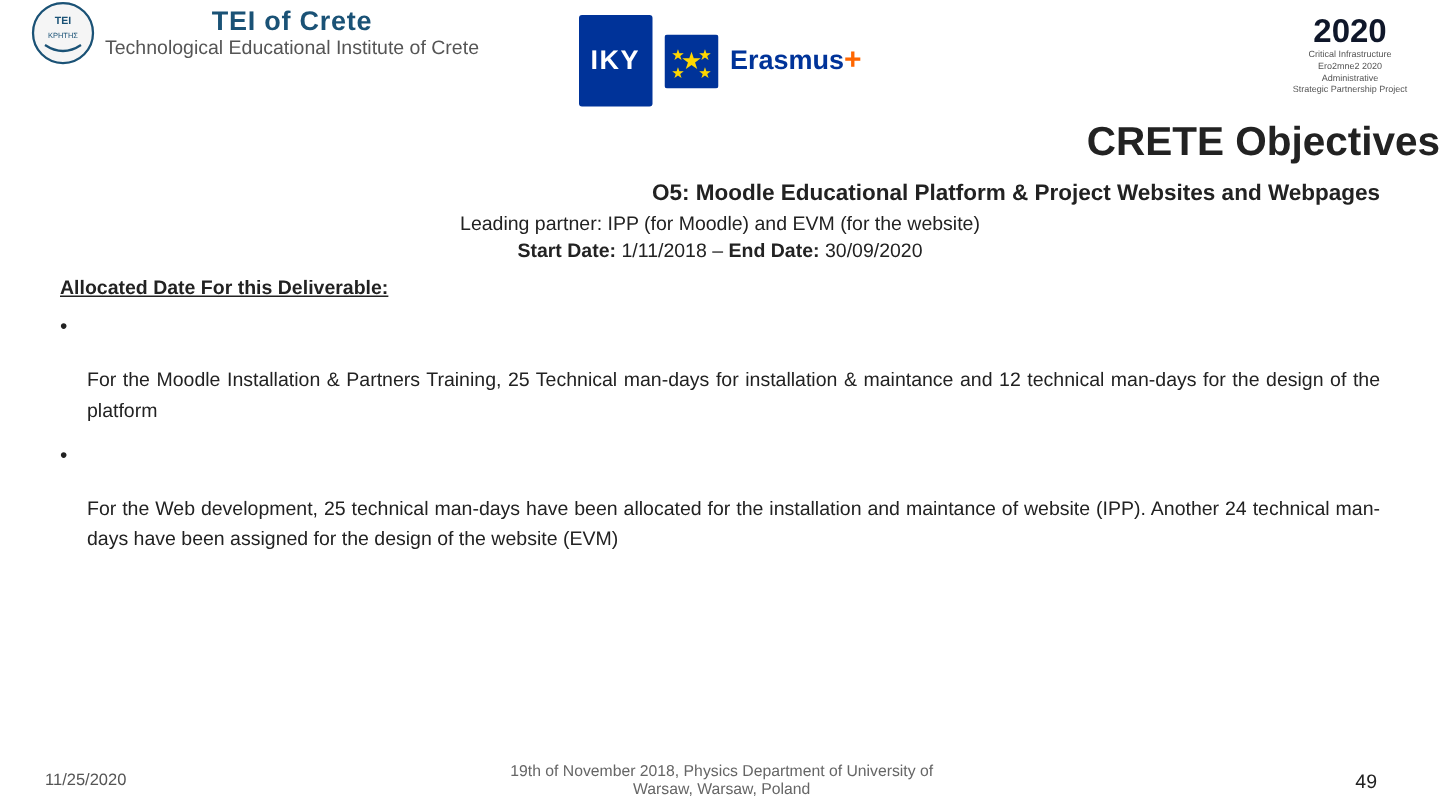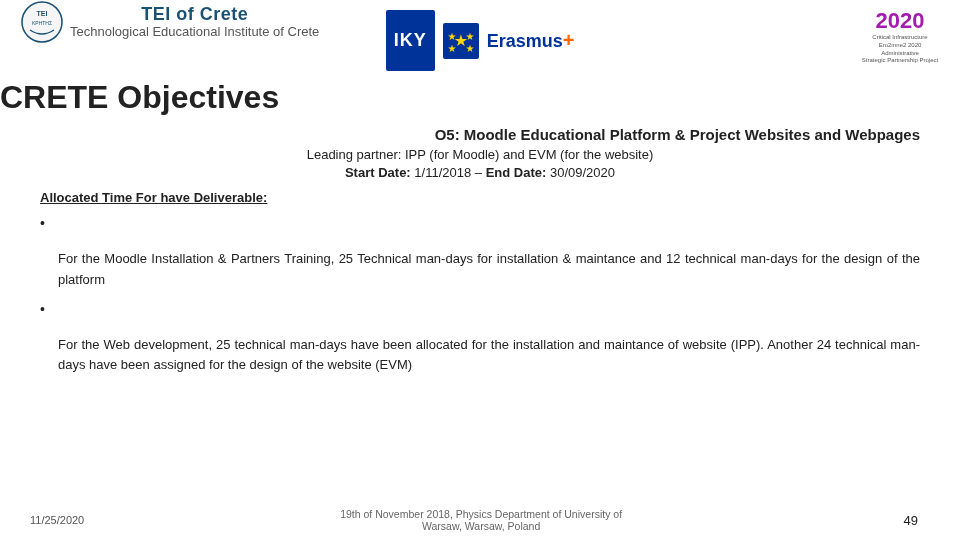--- a/index.html
+++ b/index.html
@@ -86,32 +86,32 @@
       position: absolute;
       right: 20px;
       top: 8px;
       width: 80px;
       text-align: center;
     }
 
     .logo-right-year {
       font-size: 22px;
       font-weight: bold;
-      color: #a21caf;
+      color: #0f172a;
     }
 
     .logo-right-text {
       font-size: 6px;
       color: #555;
       line-height: 1.3;
     }
 
     .page-title {
-      text-align: left;
-      font-size: 32px;
+      text-align: right;
+      font-size: 27px;
       font-weight: bold;
       color: #222;
       margin: 4px 0 10px 0;
     }
 
     .content {
       padding: 0 40px;
     }
 
     .o5-title {
@@ -267,21 +267,21 @@
 
 
   <div class="dates-line">
     <span class="label">Start Date:</span>
     <span> 1/11/2018</span>
     <span> – </span>
     <span class="label">End Date: </span>
     <span>30/09/2020</span>
   </div>
 
-  <div class="allocated-title">Allocated Time For have Deliverable:</div>
+  <div class="allocated-title">Allocated Date For this Deliverable:</div>
 
   <ul class="bullets">
     <li class="bullet-item">
       <span class="bullet-dot">•</span>
       <span class="bullet-text">For the Moodle Installation &amp; Partners Training, 25 Technical man-days for installation &amp; maintance and 12 technical man-days for the design of the platform</span>
     </li>
     <li class="bullet-item">
       <span class="bullet-dot">•</span>
       <span class="bullet-text">For the Web development, 25 technical man-days have been allocated for the installation and maintance of website (IPP). Another 24 technical man-days have been assigned for the design of the website (EVM)</span>
     </li>

